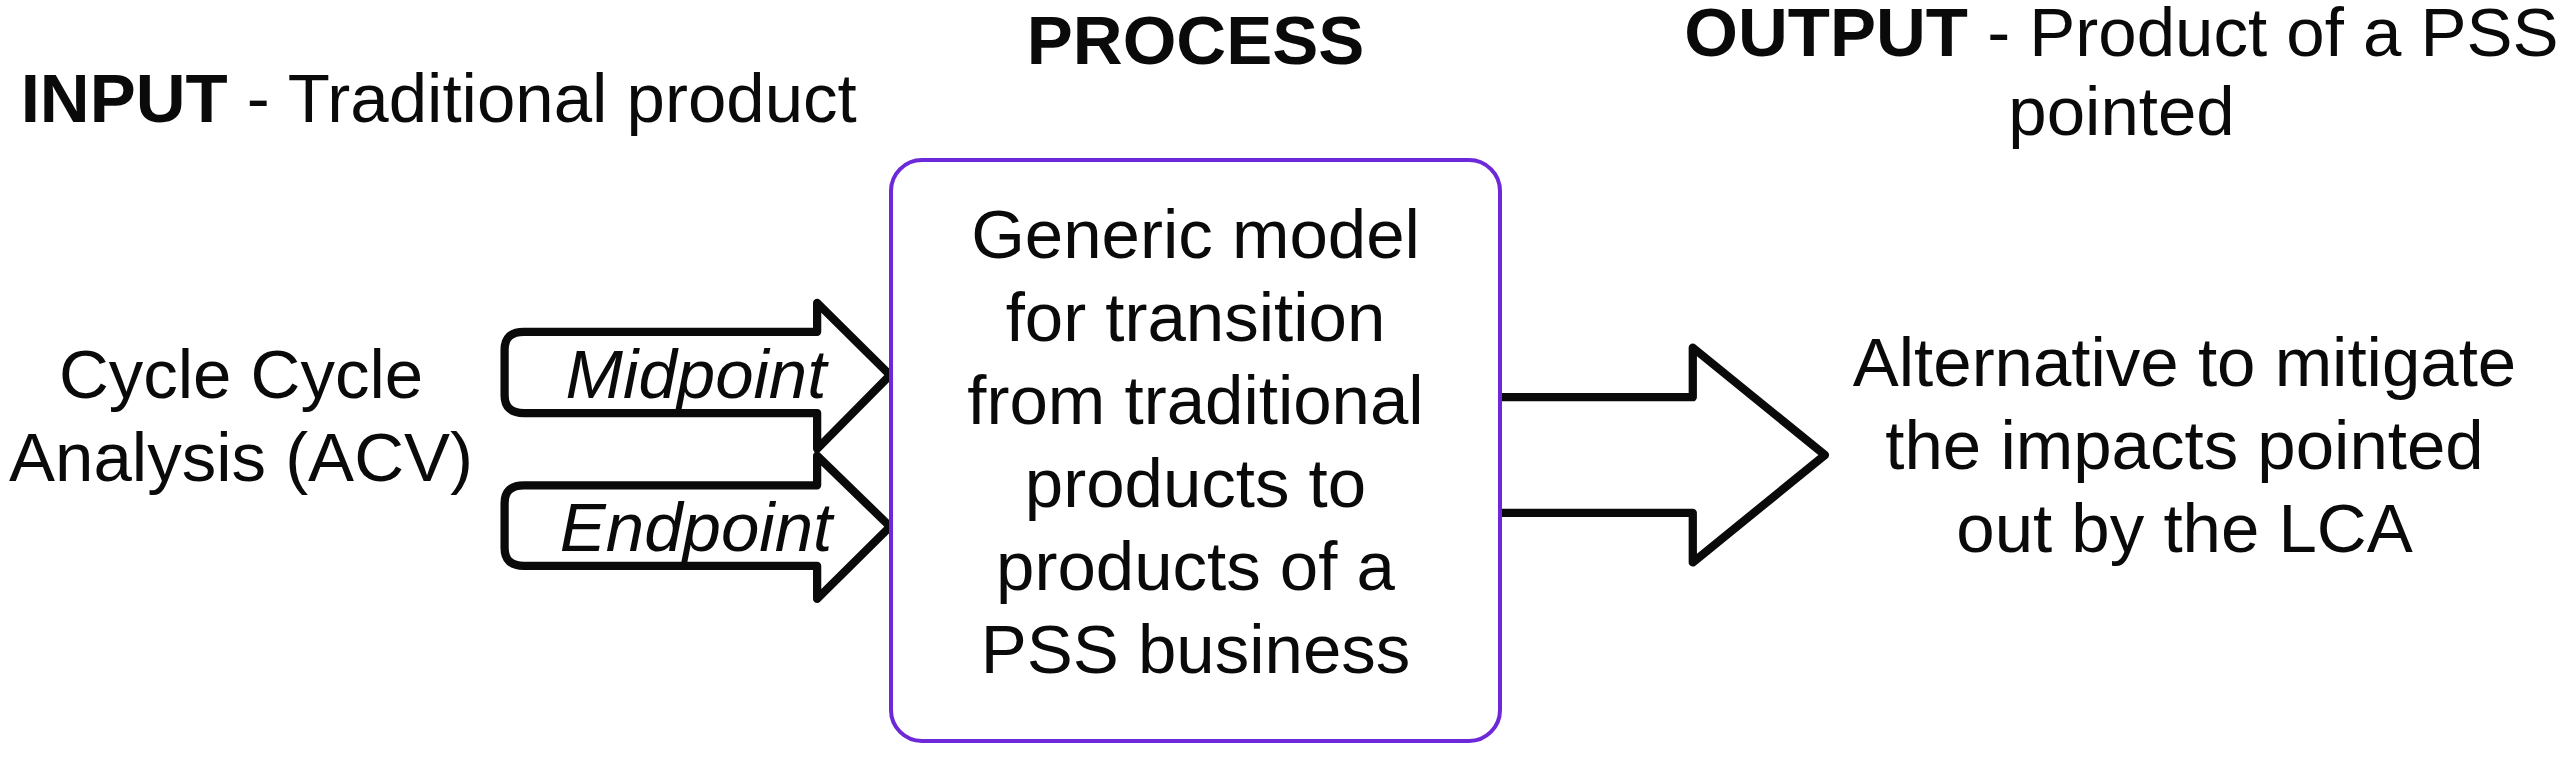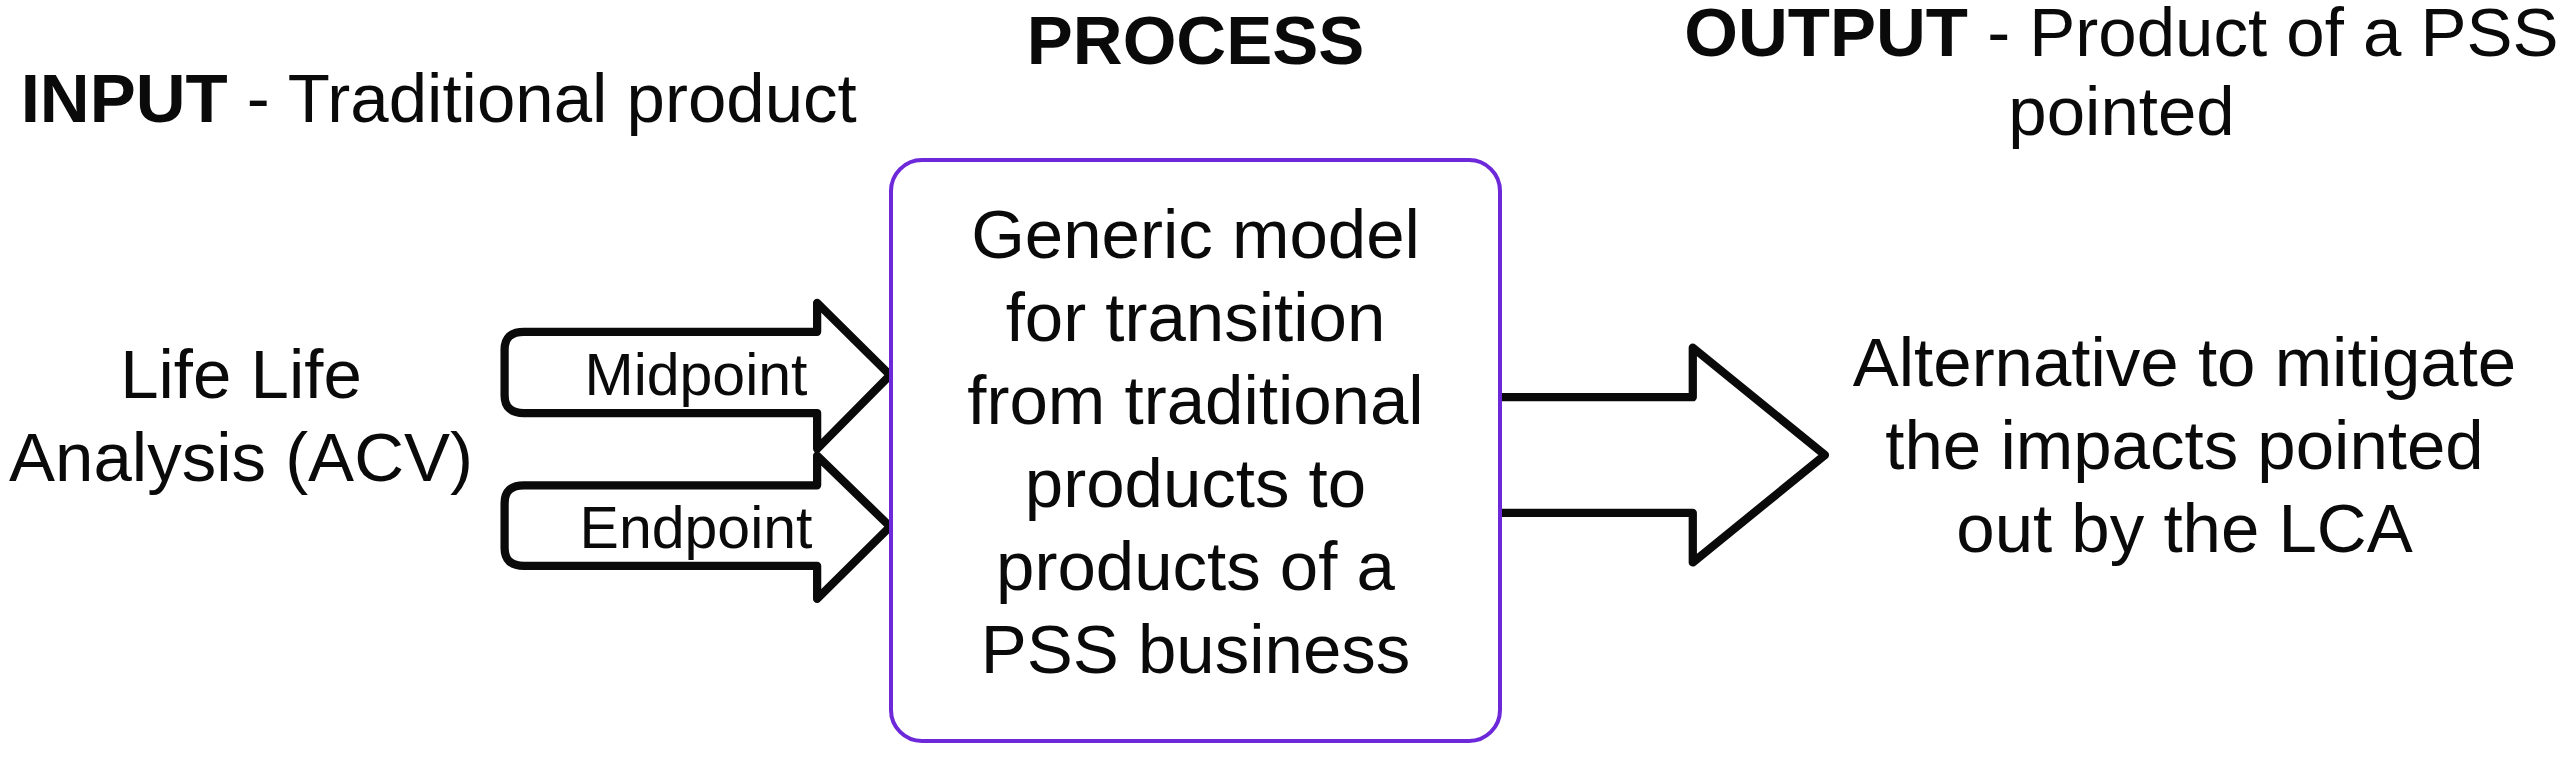--- a/index.html
+++ b/index.html
@@ -66,21 +66,21 @@
   }
   .process-box-text {
     font-size: 69px; line-height: 83px;
     text-align: center; white-space: pre-line;
     padding-bottom: 18px;
   }
 
   .arrow-label {
     height: 79px;
     display: flex; align-items: center; justify-content: center;
-    font-size: 59px; 
+    font-size: 69px; font-style: italic;
     z-index: 3; white-space: nowrap;
   }
   .midpoint-label { left: 504px; top: 335px; width: 384px; }
   .endpoint-label { left: 504px; top: 488px; width: 384px; }
 </style>
 </head>
 <body>
 
 <div class="canvas">
 
@@ -96,21 +96,21 @@
 
   <div class="abs heading process-heading">PROCESS</div>
 
   <div class="abs heading output-heading">
     <div>
       <span class="bold">OUTPUT</span><span> - Product of a PSS</span>
     </div>
     <div>pointed</div>
   </div>
 
-  <div class="abs source-label">Life Life
+  <div class="abs source-label">Cycle Cycle
 Analysis (ACV)</div>
 
   <div class="abs process-box">
     <div class="process-box-text">Generic model
 for transition
 from traditional
 products to
 products of a
 PSS business</div>
   </div>

